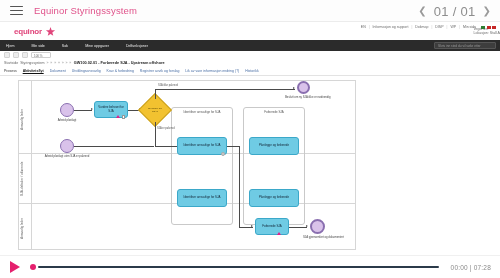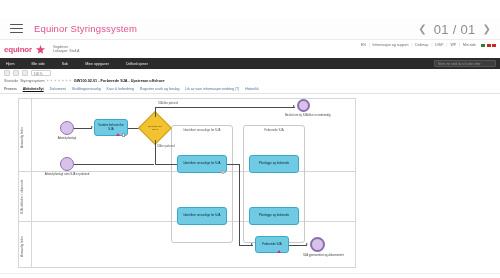--- a/index.html
+++ b/index.html
@@ -11,36 +11,35 @@
   }
   .screen { position: relative; width: 500px; height: 278px; background:#fff; }
 
   
   .player-top {
     height: 22px; width: 100%;
     background:#fdfdfd;
     display:flex; align-items:center;
     border-bottom:1px solid #ececec;
     position:relative;
-    margin-top:18px;
   }
   .hamburger { margin-left:10px; width:13px; display:flex; flex-direction:column; gap:2.5px; cursor:pointer; }
   .hamburger span { display:block; height:1.6px; background:#555; border-radius:1px; }
   .player-title {
     margin-left:11px; font-size:9.5px; color:#e0538b; letter-spacing:.15px;
   }
   .pager { position:absolute; right:9px; top:0; height:22px; display:flex; align-items:center; gap:7px; }
   .pager .chev { font-size:10px; color:#9a9a9a; cursor:pointer; line-height:1; }
   .pager .count { font-size:13px; color:#8d8d8d; letter-spacing:.3px; }
 
   
   .app { position:absolute; top:22px; left:0; right:0; bottom:23px; background:#fff; overflow:hidden; }
   .brandbar {
     height:18px; display:flex; align-items:center; position:relative;
-    background:#fff; padding-left:4px;
+    background:#fff; padding-left:14px;justify-content:space-between;
   }
   .logo-wrap { display:flex; align-items:center; gap:3px; }
   .logo-text { font-size:8px; font-weight:bold; color:#e0457b; letter-spacing:-.2px; }
   .logo-star { width:11px; height:11px; }
   .user-block { margin-left:7px; line-height:1.15; }
   .user-block div { font-size:3.6px; color:#6d6d6d; white-space:nowrap; }
   .util { position:absolute; right:4px; top:3px; display:flex; align-items:center; gap:3px; }
   .util a { font-size:3.5px; color:#6a6a6a; text-decoration:none; white-space:nowrap; }
   .util .sep { font-size:3.5px; color:#c0c0c0; }
   .flags { display:flex; gap:1.5px; margin-left:2px; }

